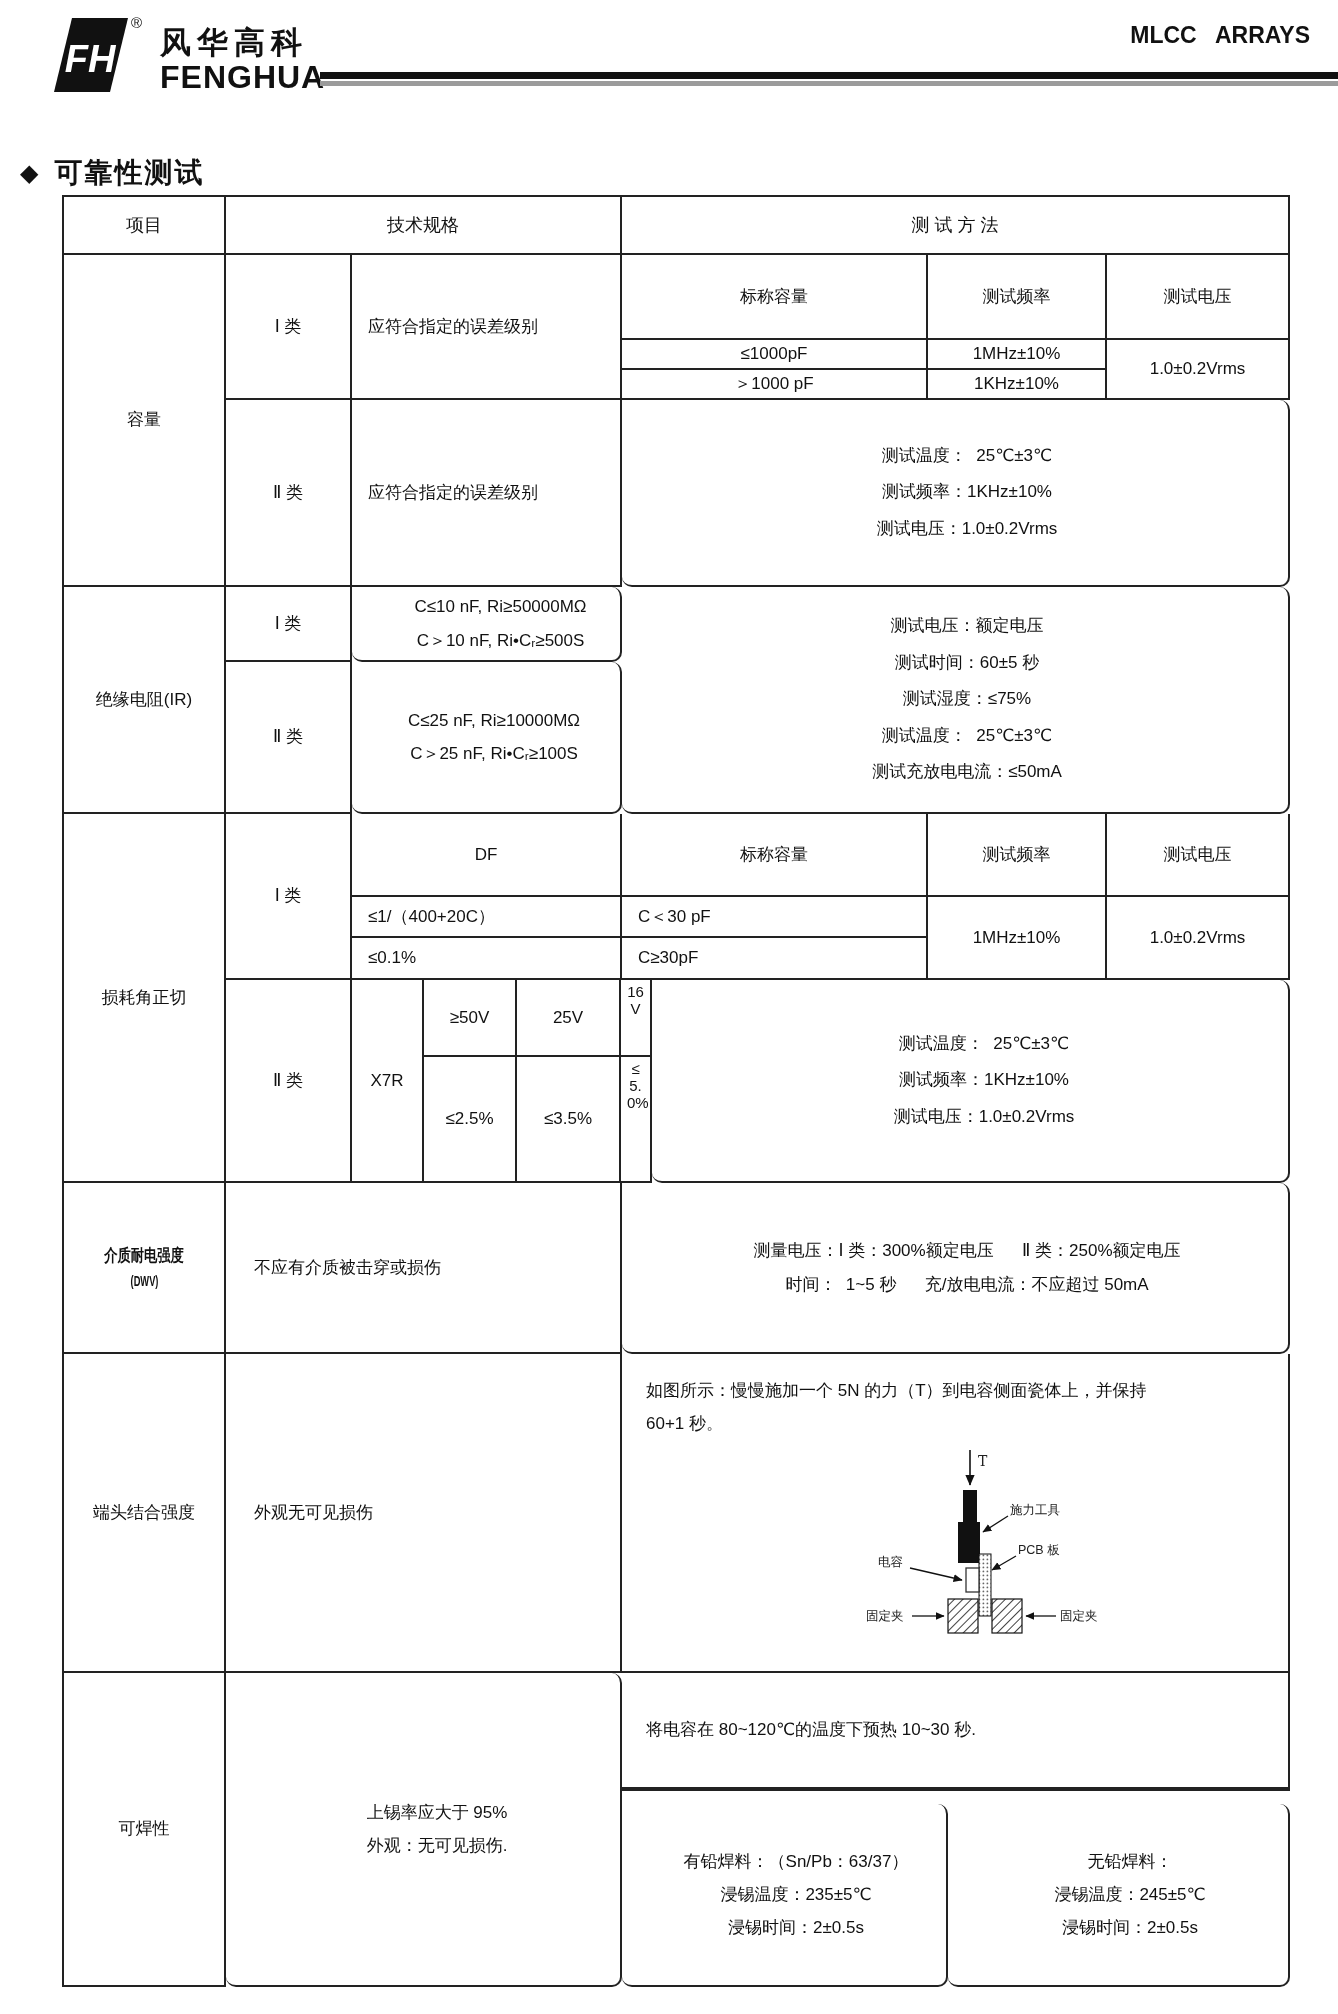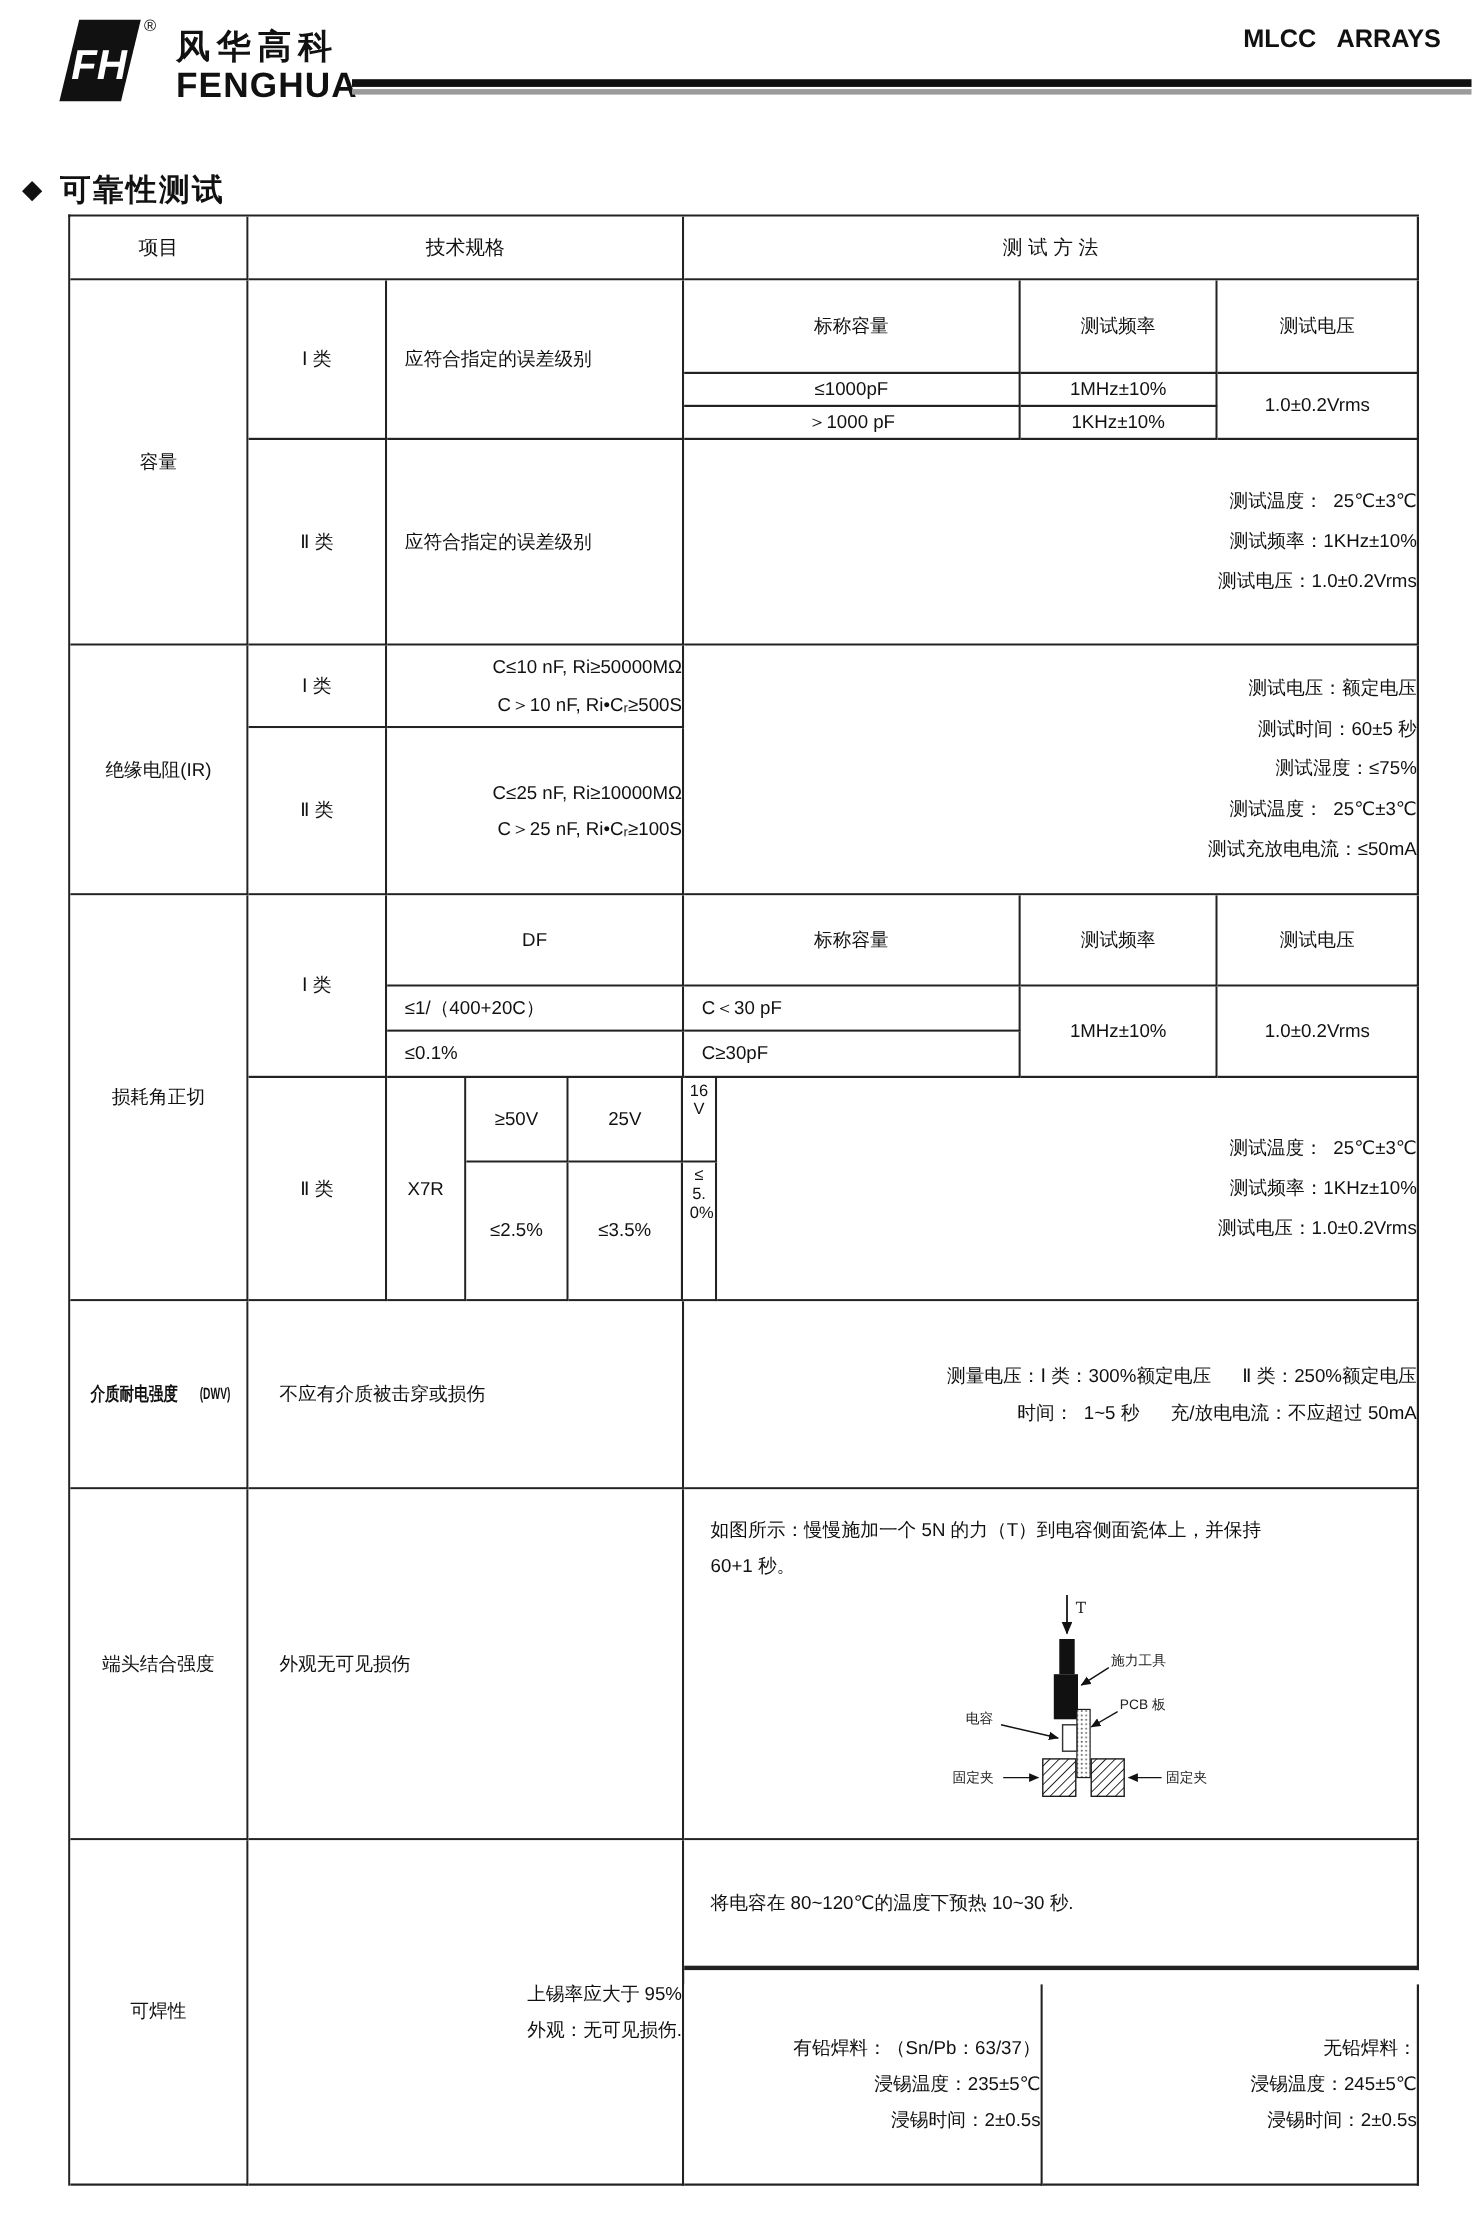--- a/index.html
+++ b/index.html
@@ -19,26 +19,26 @@
   .doc-title .bullet{font-size:24px;line-height:1;}
   .doc-title .txt{font-size:28px;font-weight:bold;letter-spacing:2px;}
 
   
   .tbl{position:absolute;left:62px;top:195px;width:1228px;height:1792px;border-top:2px solid #222;border-left:2px solid #222;box-sizing:border-box;}
   .cell{position:absolute;box-sizing:border-box;border-right:2px solid #222;border-bottom:2px solid #222;background:#fff;
         display:flex;align-items:center;justify-content:center;font-size:17px;line-height:1.5;}
   .hd{font-size:18px;}
   .cl{justify-content:flex-start;padding-left:16px;}
   .pl28{justify-content:flex-start;padding-left:28px;}
-  .vlines{flex-direction:column;align-items:flex-end;justify-content:center;padding-left:24px;}
+  .vlines{flex-direction:column;align-items:center;justify-content:center;padding-left:24px;border-radius:10px;}
   .vlines > div{line-height:2.15;white-space:pre-wrap;}
   .tight > div{line-height:1.95;}
   .stack{align-items:flex-start;padding-top:4px;}
   .stack span{display:block;width:17px;word-break:break-all;line-height:1.13;font-size:15px;text-align:center;}
-  .dwv-label{flex-direction:row;}
+  .dwv-label{flex-direction:column;}
   .dwv-label .l1{font-weight:bold;transform:scaleX(0.78);white-space:nowrap;}
   .dwv-label .l2{font-weight:bold;font-size:15px;transform:scaleX(0.62);margin-top:2px;white-space:nowrap;}
   .intro-cell{display:block;padding:20px 16px 0 24px;}
   .intro-cell .iline{line-height:1.95;white-space:pre-wrap;}
   .figsvg{position:absolute;left:0;top:0;}
   .thickbot{border-bottom-width:4px;}
 </style>
 </head>
 <body>
 

